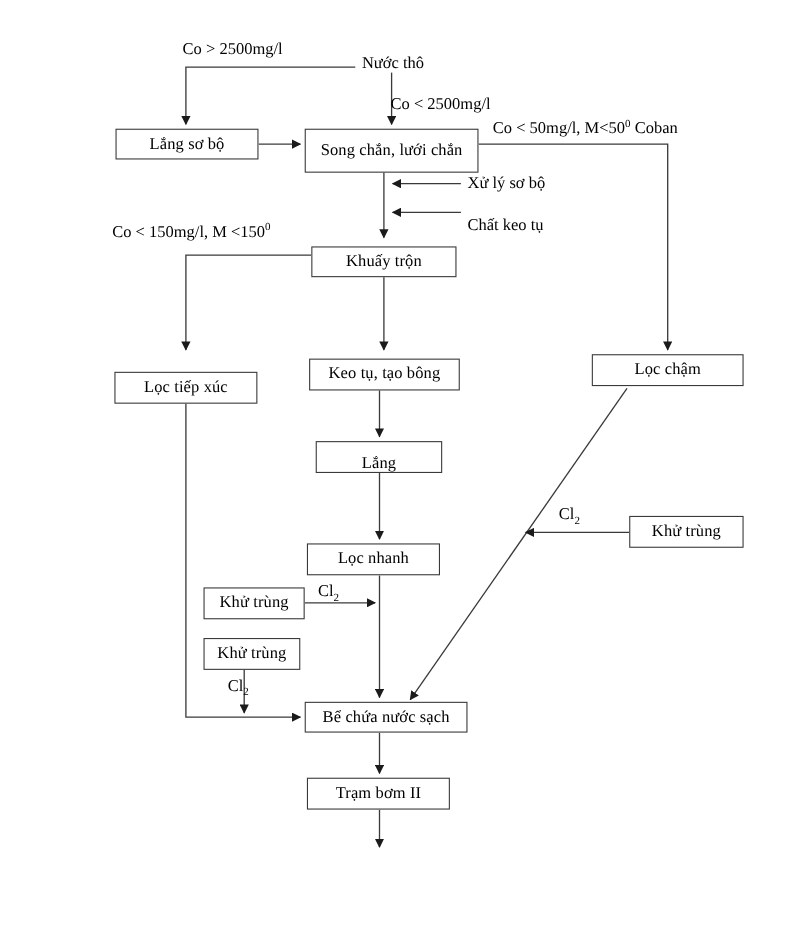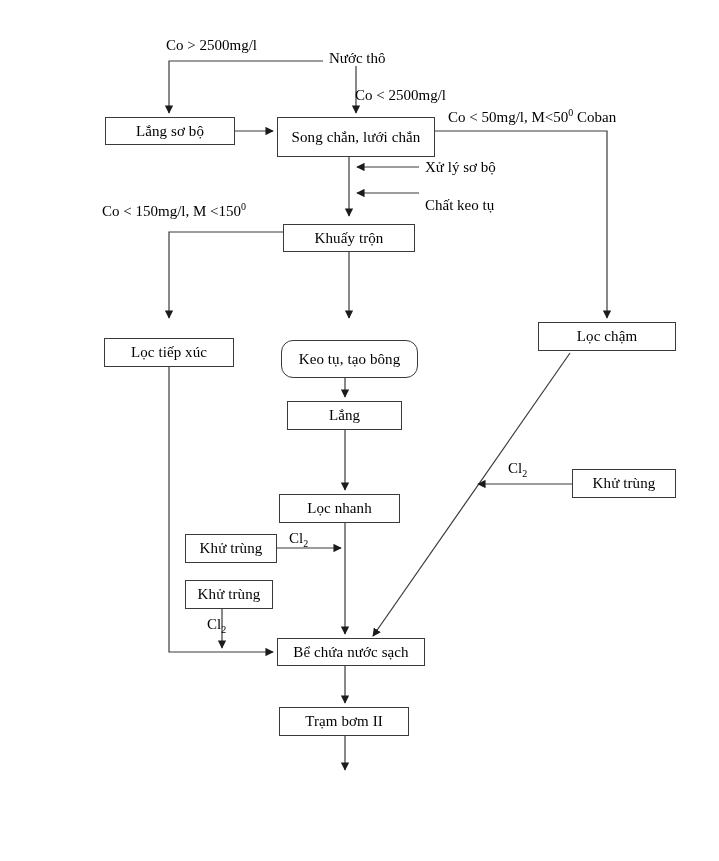--- a/index.html
+++ b/index.html
@@ -117,29 +117,29 @@
   </div>
 
   <div class="node" style="left:283px; top:224px; width:132px; height:28px;">
     <span>Khuấy trộn</span>
   </div>
 
   <div class="node" style="left:104px; top:338px; width:130px; height:29px;">
     <span>Lọc tiếp xúc</span>
   </div>
 
-  <div class="node" style="left:281px; top:340px; width:137px; height:38px;border-radius:12px;">
+  <div class="node" style="left:281px; top:326px; width:137px; height:29px;">
     <span>Keo tụ, tạo bông</span>
   </div>
 
   <div class="node" style="left:538px; top:322px; width:138px; height:29px;">
     <span>Lọc chậm</span>
   </div>
 
-  <div class="node" style="left:287px; top:401px; width:115px; height:29px;">
+  <div class="node" style="left:287px; top:401px; width:115px; height:29px;align-items:flex-end;">
     <span>Lắng</span>
   </div>
 
   <div class="node" style="left:279px; top:494px; width:121px; height:29px;">
     <span>Lọc nhanh</span>
   </div>
 
   <div class="node" style="left:572px; top:469px; width:104px; height:29px;">
     <span>Khử trùng</span>
   </div>

